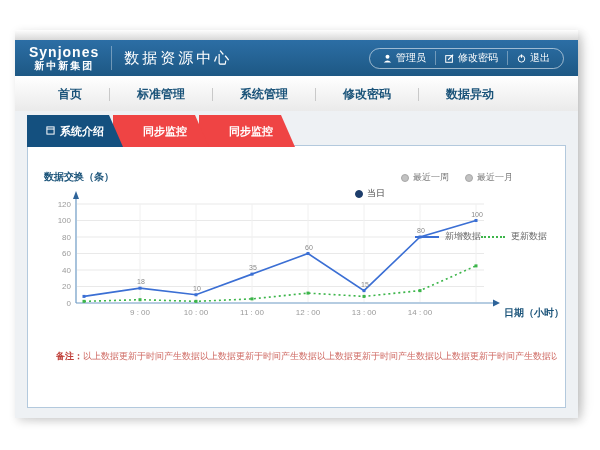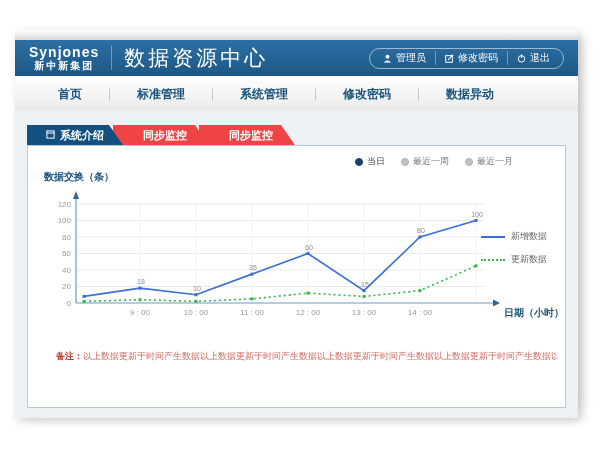--- a/index.html
+++ b/index.html
@@ -7,52 +7,52 @@
     font-family:"Liberation Sans","DejaVu Sans",sans-serif; }
   .window { position:absolute; left:15px; top:30px; width:563px; height:388px;
     background:#eef1f4; box-shadow:3px 3px 9px rgba(0,0,0,0.18), 10px 2px 14px -8px rgba(0,0,0,0.15); }
   .top-strip { height:10px; background:linear-gradient(#fefefe,#d8d8d8); }
   
   .header { height:36px; background:linear-gradient(#2c6ea5,#1d5884); display:flex; align-items:center; padding:0 14px; }
   .logo { color:#fff; text-align:center; line-height:1.1; cursor:pointer; }
   .logo-en { font-size:14px; font-weight:bold; letter-spacing:1px; }
   .logo-cn { font-size:10px; font-weight:bold; letter-spacing:2px; }
   .hdr-div { width:1px; height:24px; background:rgba(255,255,255,0.35); margin:0 12px; }
-  .app-title { color:#fff; font-size:21px; letter-spacing:3px; }
+  .app-title { color:#fff; font-size:15px; letter-spacing:3px; }
   .user-pill { margin-left:auto; display:flex; align-items:center; height:21px;
     border:1px solid rgba(255,255,255,0.55); border-radius:11px; padding:0 4px; }
   .user-item { display:flex; align-items:center; gap:4px; color:#fff; font-size:10px; padding:0 9px; cursor:pointer;text-align:center; }
   .user-item + .user-item { border-left:1px solid rgba(255,255,255,0.35); }
   .user-item svg { display:block; }
   
   .navbar { height:38px; background:linear-gradient(#ffffff,#e9e9e9); border-bottom:1px solid #cfcfcf;
     display:flex; align-items:center; padding-left:16px; }
   .nav-item { color:#1a5379; font-size:12px; font-weight:bold; padding:0 27px; cursor:pointer; }
   .nav-sep { width:1px; height:13px; background:#c9c9c9; }
   
   .content { position:absolute; top:81px; left:0; right:0; bottom:0; background:#eef1f4; }
-  .tabs { position:absolute; left:12px; top:14px; display:flex; height:20px; }
+  .tabs { position:absolute; left:12px; top:4px; display:flex; height:32px; }
   .tab { width:96px; display:flex; align-items:center; justify-content:center; gap:5px;
     color:#fff; font-size:11px; font-weight:bold; cursor:pointer;
     clip-path:polygon(0 0, calc(100% - 14px) 0, 100% 100%, 0 100%); }
   .tab-active { background:#14507f; position:relative; z-index:3; }
   .tab-idle { background:#ef4444; margin-left:-10px; padding-left:8px; }
   .tab-idle.z2 { z-index:2; } .tab-idle.z1 { z-index:1; }
   .panel { position:absolute; left:12px; right:12px; top:34px; bottom:10px;
     background:#fff; border:1px solid #b3c9dd; }
   
   .radio-row { position:absolute; top:9px; right:52px; display:flex; gap:16px; align-items:center; }
   .radio-opt { display:flex; align-items:center; gap:4px; font-size:9px; color:#777; cursor:pointer; }
   .radio-dot { width:8px; height:8px; border-radius:50%; background:#c2c2c2; border:1px solid #a8a8a8; }
   .radio-dot.sel { background:#1d3d6b; border-color:#1d3d6b; }
-  .radio-opt.sel-label { color:#444; }
+  .radio-opt.sel-label { color:#444;margin-top:32px; }
   
   .ylabel { position:absolute; left:16px; top:24px; font-size:10px; font-weight:bold; color:#1a5379; }
   #chart { position:absolute; left:8px; top:40px; }
-  .legend { position:absolute; right:18px; top:84px; display:flex; flex-direction:column; gap:10px; }
+  .legend { position:absolute; right:18px; top:84px; display:flex; }
   .legend-entry { display:flex; align-items:center; gap:6px; }
   .legend-sample { width:24px; height:0; }
   .legend-label { font-size:9px; color:#666; }
   
   .note { position:absolute; left:28px; right:8px; bottom:44px; font-size:9px; color:#cf6a63;
     white-space:nowrap; overflow:hidden; }
   .note-prefix { color:#c0403a; font-weight:bold; }
 </style>
 </head>
 <body>

